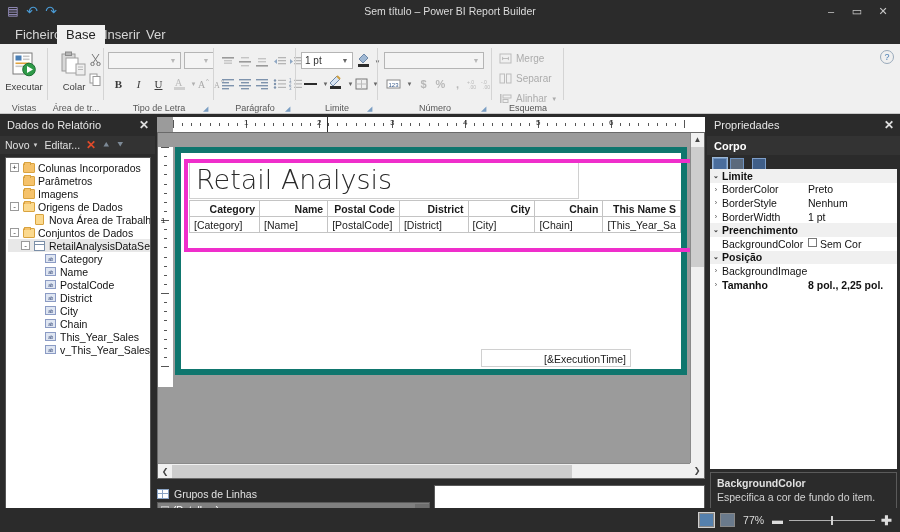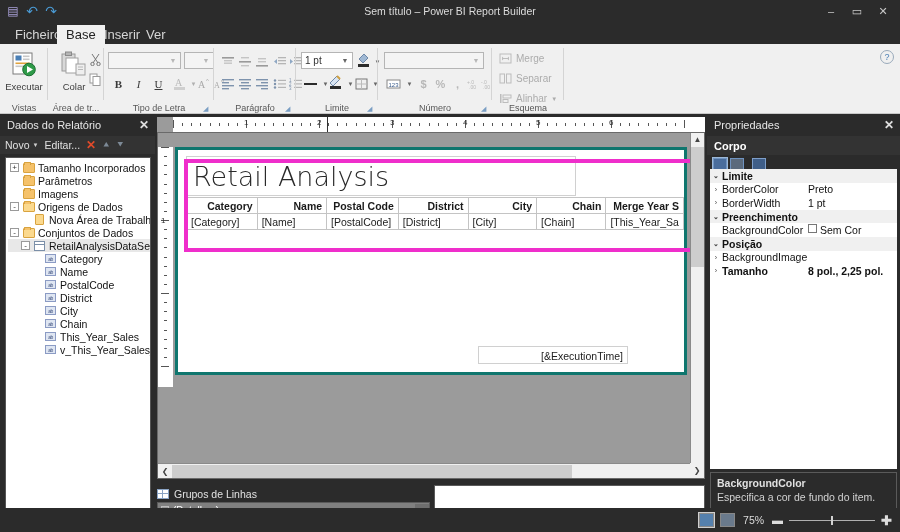--- a/index.html
+++ b/index.html
@@ -144,21 +144,21 @@
     position: absolute; left: 0; top: 18px; width: 548px; height: 347px;
     background: #9b9b9b; border: 1px solid #6a6a6a;
   }
   .ruler-v { position: absolute; left: 0; top: 14px; width: 15px; height: 240px; background: #fff; }
   .ruler-v .vmark { position: absolute; left: 6px; width: 3px; height: 1px; background: #555; }
   .ruler-v .vmajor { position: absolute; left: 3px; width: 8px; height: 1px; background: #555; }
   .ruler-v .vnum { position: absolute; left: 3px; font-size: 8px; color: #333; }
 
   .page {
     position: absolute; left: 17px; top: 14px; width: 512px; height: 228px;
-    background: #fff; border: 3px solid #0f766e;
+    background: #fff; border: 6px solid #0f766e;
   }
   .selbox {
     position: absolute; left: 26px; top: 26px; width: 512px; height: 93px;
     border: 4px solid #ef2ecb; pointer-events: none;
   }
   .rpt-title {
     position: absolute; left: 8px; top: 6px; width: 390px; height: 40px;
     border: 1px solid #d0d0d0; background: #fff;
     font-family: "DejaVu Sans", sans-serif;
     font-size: 27px; color: #2a2a2a; padding-left: 6px; line-height: 40px;
@@ -567,21 +567,21 @@
         <span class="tb-dn">⯆</span>
       </div>
 
       <div class="treebox">
         <div style="padding:3px 0 0 2px;" id="tree-host">
             <div class="tnode" style="padding-left: 2px;">
               <div class="texp">+</div>
               <div class="ticon">
                 <div class="folder"></div>
               </div>
-              <span>Tamanho Incorporados</span>
+              <span>Colunas Incorporados</span>
             </div>
             <div class="tnode" style="padding-left: 2px;">
               <div class="tspacer"></div>
               <div class="ticon">
                 <div class="folder"></div>
               </div>
               <span>Parâmetros</span>
             </div>
             <div class="tnode" style="padding-left: 2px;">
               <div class="tspacer"></div>
@@ -789,21 +789,21 @@
           <div class="rpt-title">Retail Analysis</div>
           <table class="tbl">
             <tbody>
                 <tr class="hdr" id="tbl-hdr">
                   <td style="width: 72px;">Category</td>
                   <td style="width: 72px;">Name</td>
                   <td style="width: 72px;">Postal Code</td>
                   <td style="width: 72px;">District</td>
                   <td style="width: 72px;">City</td>
                   <td style="width: 72px;">Chain</td>
-                  <td style="width: 72px;">Merge Year S</td>
+                  <td style="width: 72px;">This Name S</td>
                 </tr>
             <tr class="det" id="tbl-det">
                   <td style="width: 72px;">[Category]</td>
                   <td style="width: 72px;">[Name]</td>
                   <td style="width: 72px;">[PostalCode]</td>
                   <td style="width: 72px;">[District]</td>
                   <td style="width: 72px;">[City]</td>
                   <td style="width: 72px;">[Chain]</td>
                   <td style="width: 72px;">[This_Year_Sa</td>
                 </tr>
@@ -866,20 +866,27 @@
           </div>
           <div class="prow">
             <div class="pexp">›</div>
             <div class="pname">BorderColor</div>
             <div class="pval">
               <span>Preto</span>
             </div>
           </div>
           <div class="prow">
             <div class="pexp">›</div>
+            <div class="pname">BorderStyle</div>
+            <div class="pval">
+              <span>Nenhum</span>
+            </div>
+          </div>
+          <div class="prow">
+            <div class="pexp">›</div>
             <div class="pname">BorderWidth</div>
             <div class="pval">
               <span>1 pt</span>
             </div>
           </div>
           <div class="prow cat">
             <div class="pexp">⌄</div>
             <div class="pname">Preenchimento</div>
             <div class="pval">
               <span></span>
@@ -919,21 +926,21 @@
         <div class="dtitle">BackgroundColor</div>
         <div class="dtext">Especifica a cor de fundo do item.</div>
       </div>
     </div>
   </div>
 
   <div class="statusbar">
     <div class="sb-right">
       <div class="sb-ico sel"></div>
       <div class="sb-ico alt"></div>
-      <div class="sb-zoomtxt">75%</div>
+      <div class="sb-zoomtxt">77%</div>
       <div class="sb-minus">▬</div>
       <div class="sb-track">
         <div class="sb-thumb"></div>
       </div>
       <div class="sb-plus">✚</div>
     </div>
   </div>
 </div>
 
 </body></html>

